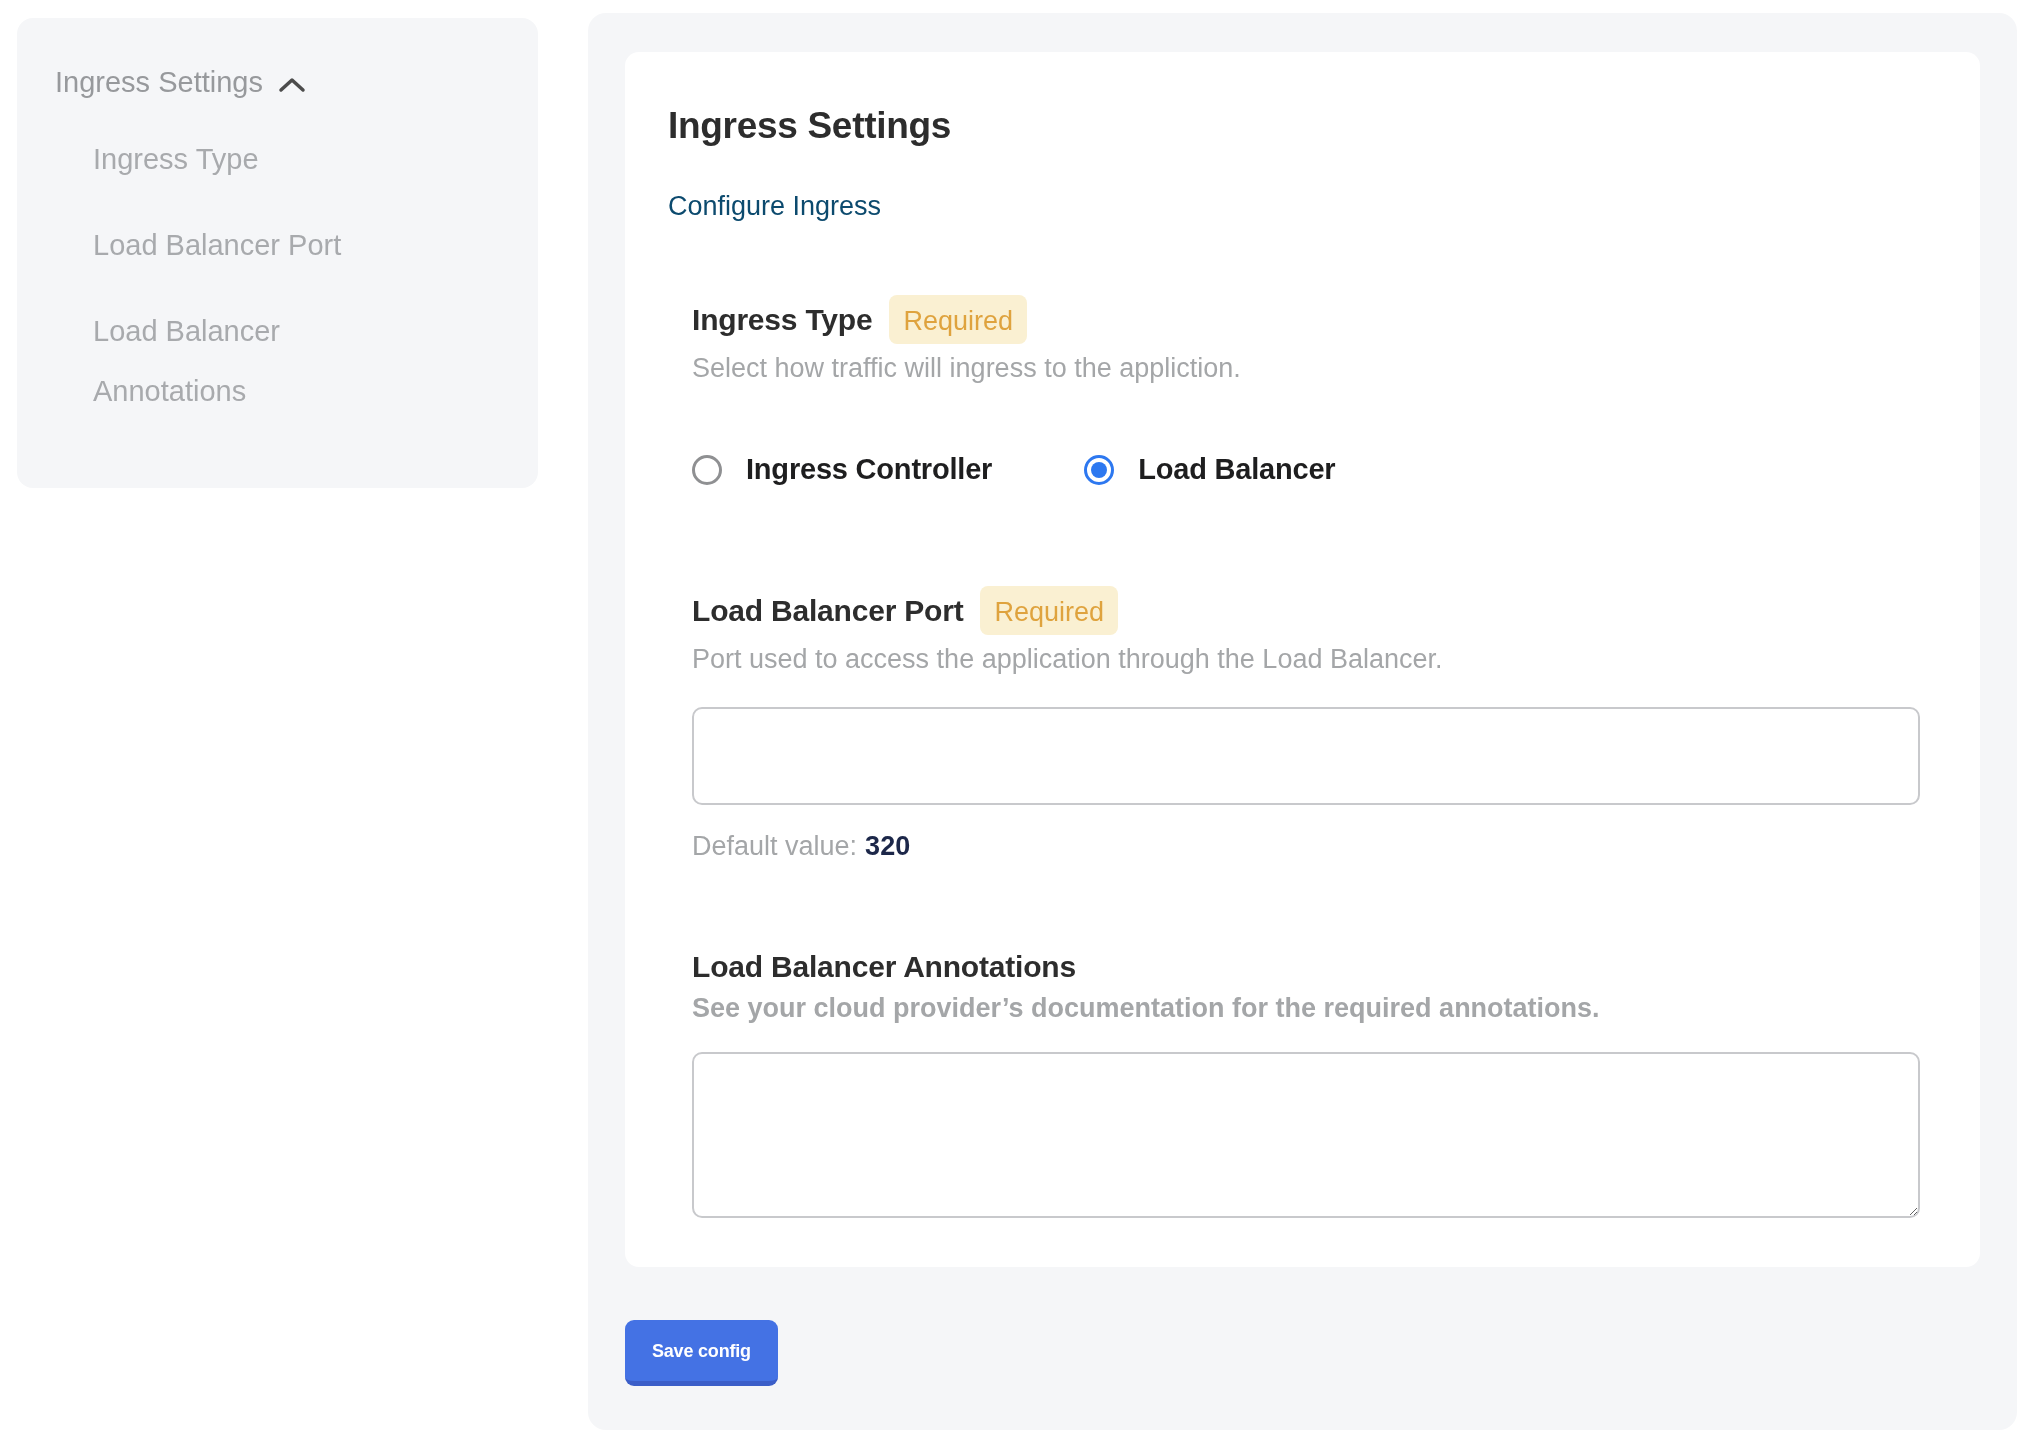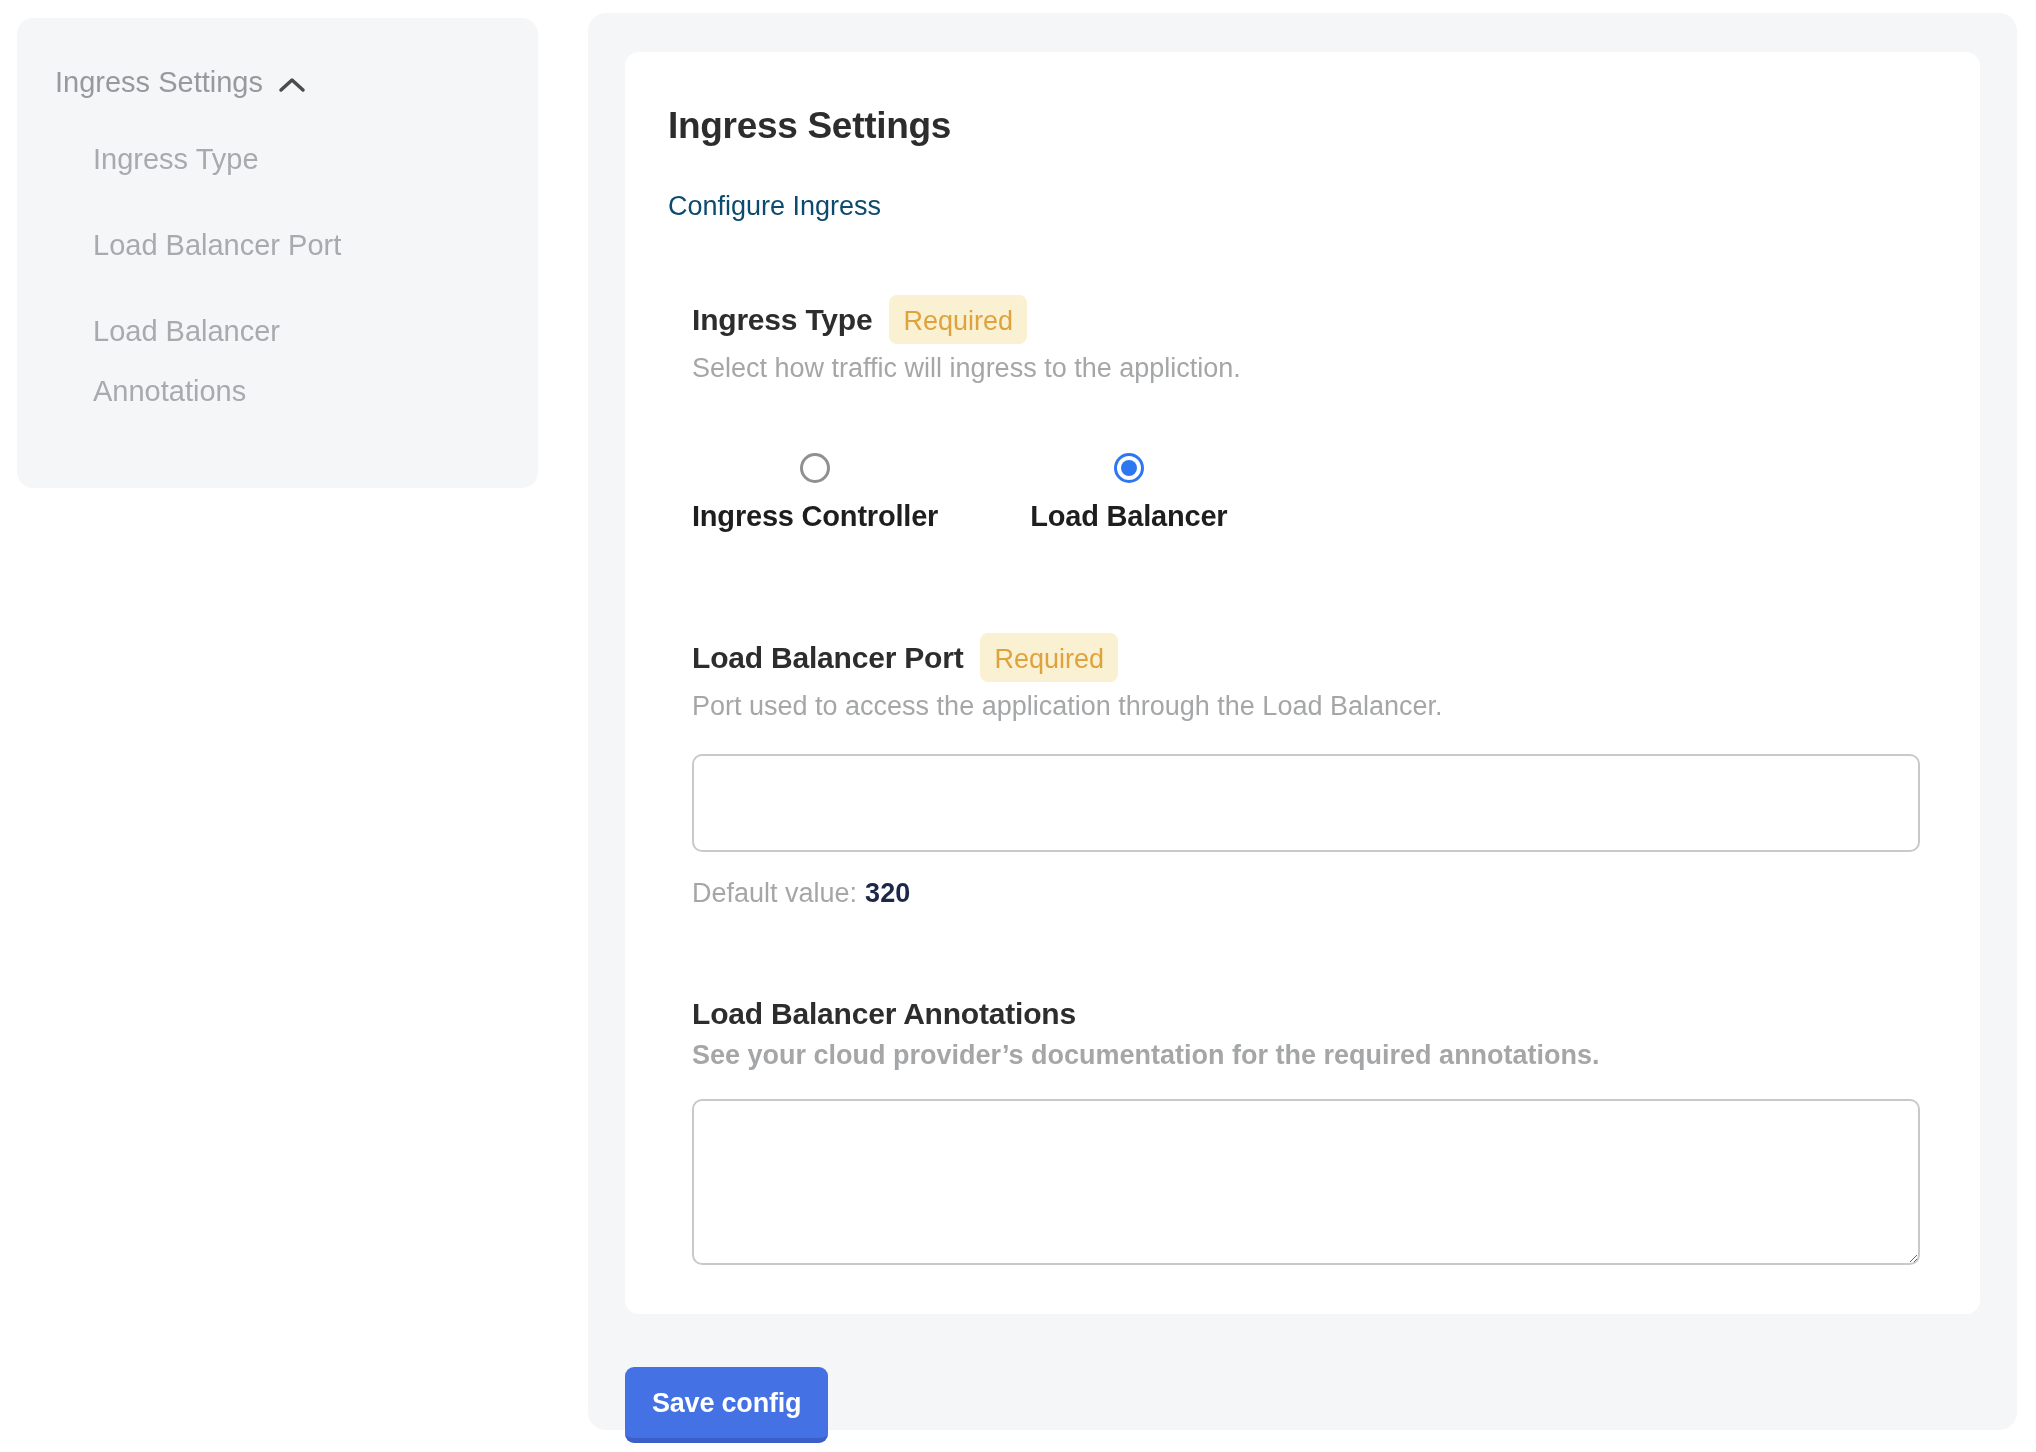--- a/index.html
+++ b/index.html
@@ -51,21 +51,21 @@
     font-size: 30px; font-weight: 600; color: #2d2d2d; letter-spacing: -0.2px;
   }
   .badge {
     margin-left: 17px; font-size: 27px; color: #dfa33e;
     background: #faf0d2; border-radius: 8px; padding: 11px 14px 7px;
   }
   .desc { margin-top: 9px; font-size: 27px; color: #a4a6a8; }
 
   .sec-type { margin-top: 73px; }
   .radio-row { margin-top: 69px; display: flex; align-items: center; gap: 92px; }
-  .radio-group { display: flex; align-items: center; gap: 17px; cursor: pointer; flex-direction: column; }
+  .radio-group { display: flex; align-items: center; gap: 24px; cursor: pointer; }
   .radio {
     width: 30px; height: 30px; border-radius: 50%;
     border: 3px solid #8f9092; background: #fff; position: relative; flex: 0 0 auto;
   }
   .radio.checked { border-color: #2d78f0; }
   .radio.checked::after {
     content: ""; position: absolute; inset: 4px;
     border-radius: 50%; background: #2d78f0;
   }
   .radio-label { font-size: 29px; font-weight: 600; color: #1e1e1f; letter-spacing: -0.2px; }
@@ -85,21 +85,21 @@
     display: block; margin-top: 28px; width: 100%; height: 166px;
     border: 2px solid #c8c9cc; border-radius: 10px; background: #fff;
     font-size: 28px; padding: 16px 22px; color: #2d2d2d; outline: none;
     resize: both; font-family: "Liberation Sans", "DejaVu Sans", sans-serif;
   }
 
   .save-btn {
     display: inline-block; margin-top: 53px;
     background: #4472e4; color: #ffffff;
     border: none; border-bottom: 5px solid #3b5ec8; border-radius: 9px;
-    font-size: 27px; font-weight: 700; letter-spacing: -0.2px;
+    font-size: 18px; font-weight: 700; letter-spacing: -0.2px;
     padding: 21px 27px 19px; cursor: pointer;
     font-family: "Liberation Sans", "DejaVu Sans", sans-serif;
   }
 </style>
 </head>
 <body>
 
 <aside class="sidebar">
   <div class="side-heading">
     <span>Ingress Settings</span>

